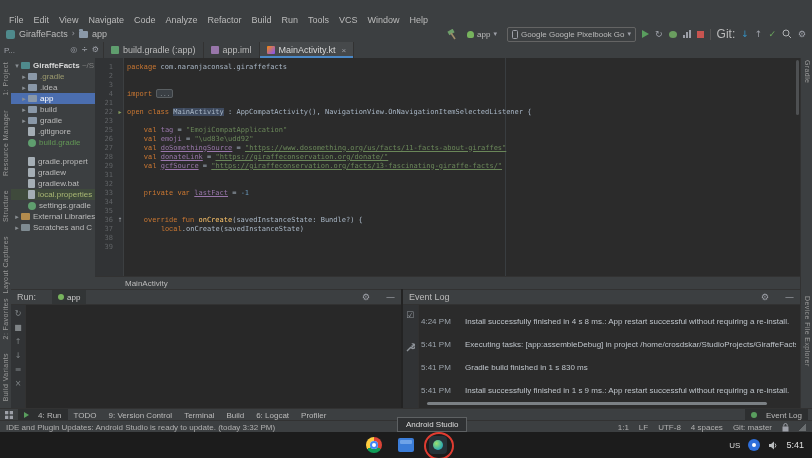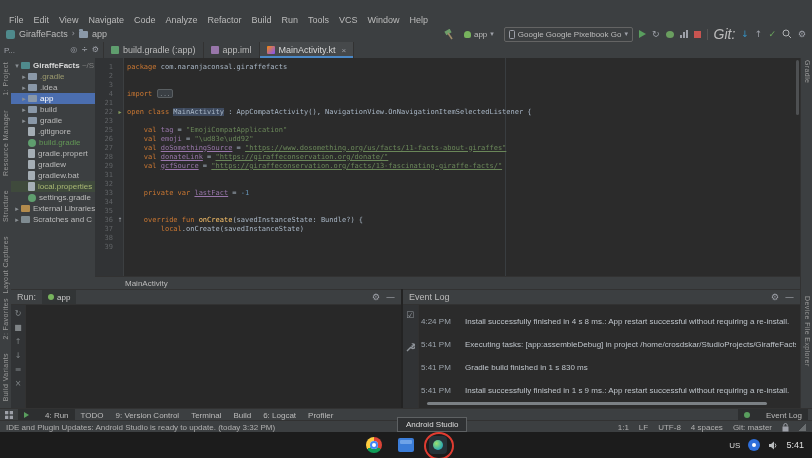--- a/index.html
+++ b/index.html
@@ -23,21 +23,21 @@
   .combo{display:flex;align-items:center;gap:3px;height:13px;padding:0 4px;font-size:8px;color:#bbbbbb;}
   .combo.boxed{border:1px solid #646464;border-radius:2px;background:#3c3f41;}
   .chev{font-size:7px;color:#9da0a8;font-family:"DejaVu Sans",sans-serif;}
   .android-dot{width:7px;height:7px;border-radius:50% 50% 2px 2px;background:#77b35d;display:inline-block;}
   .play-tri{width:0;height:0;border-left:7px solid #599e5e;border-top:4px solid transparent;border-bottom:4px solid transparent;display:inline-block;}
   .bug-dot{width:8px;height:7px;border-radius:50%;background:#6a9e5f;display:inline-block;}
   .stop-sq{width:7px;height:7px;background:#c75450;display:inline-block;}
   .prof-bars{display:inline-flex;align-items:flex-end;gap:1px;height:8px;}
   .prof-bars i{width:2px;background:#9da0a8;display:block;}
   .tbsep{width:1px;height:11px;background:#555;}
-  .git-lab{font-size:14px;color:#bbbbbb;font-style:italic;}
+  .git-lab{font-size:12px;color:#bbbbbb;}
   .arrow-ic{font-family:"DejaVu Sans",sans-serif;font-size:9px;}
 
   
   #tabsrow{position:absolute;left:0;top:42px;right:0;height:16px;background:#3c3f41;display:flex;border-bottom:1px solid #323232;}
   #projheader{width:95px;flex:none;display:flex;align-items:center;gap:4px;padding:0 4px;border-right:1px solid #323232;font-size:8px;color:#9da0a8;}
   #projheader .sp{flex:1;}
   #tabs{display:flex;align-items:stretch;}
   .tab{display:flex;align-items:center;gap:4px;padding:0 7px;font-size:9px;color:#bbbbbb;border-right:1px solid #323232;position:relative;}
   .tab.active{background:#46494b;color:#d8d8d8;}
   .tab.active::after{content:"";position:absolute;left:0;right:0;bottom:0;height:2px;background:#4a88c7;}
@@ -75,61 +75,61 @@
 
   
   #editor{position:absolute;left:95px;top:58px;width:705px;height:218px;background:#2b2b2b;overflow:hidden;}
   #gutterbg{position:absolute;left:0;top:0;bottom:0;width:28px;background:#313335;border-right:1px solid #3c3f41;}
   #marginguide{position:absolute;left:410px;top:0;bottom:0;width:1px;background:#393d40;}
   #elines{position:absolute;left:0;top:4px;right:6px;}
   .eline{display:flex;align-items:center;min-height:9px;line-height:9px;font:7px "DejaVu Sans Mono",monospace;white-space:pre;}
   .lnum{width:18px;flex:none;text-align:right;color:#606366;padding-right:2px;}
   .lmark{width:10px;flex:none;text-align:center;font-size:6px;color:#8aa15f;font-family:"DejaVu Sans",sans-serif;}
   .lcode{padding-left:2px;}
-  .tk-kw{color:#cc7832;}
+  .tk-kw{color:#cc7832;font-family:Liberation Mono, monospace;}
   .tk-pl{color:#a9b7c6;}
   .tk-str{color:#6a8759;}
   .tk-stru{color:#6a8759;text-decoration:underline;}
   .tk-prop{color:#9876aa;}
   .tk-propu{color:#9876aa;text-decoration:underline;}
   .tk-num{color:#6897bb;}
   .tk-fn{color:#ffc66b;}
   .tk-cls{color:#a9b7c6;background:#3e4a5e;}
   .tk-fold{background:#3a3f44;color:#8a8f94;border:1px solid #5a5f62;border-radius:2px;padding:0 2px;font-size:6px;}
   #escroll{position:absolute;right:1px;top:2px;width:3px;height:55px;background:#585a5c;border-radius:2px;opacity:.8;}
 
   
   #crumbbar{position:absolute;left:95px;top:276px;width:705px;height:13px;background:#3c3f41;border-top:1px solid #323232;
             display:flex;align-items:center;font-size:8px;color:#bbbbbb;padding-left:30px;box-sizing:border-box;}
 
   
   #runpanel{position:absolute;left:11px;top:289px;width:390px;height:119px;background:#282828;border-top:1px solid #323232;}
   #logpanel{position:absolute;left:403px;top:289px;width:397px;height:119px;background:#2b2b2b;border-top:1px solid #323232;}
   #bsplit{position:absolute;left:401px;top:289px;width:2px;height:119px;background:#232323;}
-  .phead{height:14px;background:#3c3f41;border-bottom:1px solid #323232;display:flex;align-items:center;gap:6px;padding:0 6px;font-size:9px;color:#bbbbbb;}
+  .phead{height:14px;background:#3c3f41;border-bottom:1px solid #323232;display:flex;align-items:center;gap:16px;padding:0 6px;font-size:9px;color:#bbbbbb;}
   .phead .sp{flex:1;}
   .phead .hico{font-size:9px;color:#9da0a8;font-family:"DejaVu Sans",sans-serif;}
   .run-tab{display:flex;align-items:center;gap:3px;background:#323536;padding:0 6px;height:14px;font-size:8px;color:#d0d0d0;}
   .mini-android{width:6px;height:6px;border-radius:50%;background:#77b35d;}
   #runtools{position:absolute;left:0;top:15px;bottom:0;width:14px;background:#313335;border-right:1px solid #323232;
             display:flex;flex-direction:column;align-items:center;gap:5px;padding-top:4px;}
   #runtools span{font-size:8px;color:#7f8487;font-family:"DejaVu Sans",sans-serif;}
   #logtools{position:absolute;left:0;top:15px;bottom:0;width:15px;background:#313335;border-right:1px solid #323232;}
   #logtools .lt1{position:absolute;top:5px;left:3px;font-size:9px;color:#8f949a;font-family:"DejaVu Sans",sans-serif;}
   #logtools .lt2{position:absolute;top:38px;left:3px;}
   #logentries{position:absolute;left:18px;right:4px;top:15px;bottom:8px;overflow:hidden;padding-top:12px;}
   .logrow{display:flex;gap:8px;font-size:8px;line-height:9px;margin-bottom:14px;white-space:nowrap;overflow:hidden;}
   .logtime{width:36px;flex:none;color:#9da5ad;}
   .logtext{color:#bfc5cb;}
   #loghscroll{position:absolute;left:24px;bottom:4px;width:340px;height:3px;background:#8a8f94;border-radius:2px;opacity:.85;}
 
   
   #twbar{position:absolute;left:0;top:408px;right:0;height:12px;background:#3c3f41;border-top:1px solid #323232;
          display:flex;align-items:center;padding:0 4px;font-size:8px;}
-  .twi{display:flex;align-items:center;gap:16px;padding:0 6px;height:12px;color:#bbbbbb;}
+  .twi{display:flex;align-items:center;gap:9px;padding:0 6px;height:12px;color:#bbbbbb;}
   .twi.active{background:#2d2f30;}
   .twi .rplay{width:0;height:0;border-left:5px solid #599e5e;border-top:3px solid transparent;border-bottom:3px solid transparent;}
   .twi .balloon{width:6px;height:6px;border-radius:50%;background:#599e5e;}
   #tw-right{margin-left:auto;display:flex;}
 
   
   #statusbar{position:absolute;left:0;top:420px;right:0;height:12px;background:#3c3f41;border-top:1px solid #323232;
              display:flex;align-items:center;font-size:8px;color:#b0b0b0;padding:0 6px;}
   #status-right{margin-left:auto;display:flex;align-items:center;gap:10px;}
   .grip{width:7px;height:7px;background:linear-gradient(135deg,transparent 50%,#6a6e70 50%);}
@@ -302,21 +302,21 @@
       <div class="trow" style="padding-left: 9px;">
         <span class="arr"></span>
         <span class="t-ico ti-file"></span>
         <span>.gitignore</span>
       </div>
       <div class="trow" style="padding-left: 9px;">
         <span class="arr"></span>
         <span class="t-ico ti-gradle"></span>
         <span class=" t-vcs-new">build.gradle</span>
       </div>
-      <div class="trow" style="padding-left: 9px;">
+      <div class="trow" style="padding-left: 9px; margin-top: 8px;">
         <span class="arr"></span>
         <span class="t-ico ti-file"></span>
         <span>gradle.propert</span>
       </div>
       <div class="trow" style="padding-left: 9px;">
         <span class="arr"></span>
         <span class="t-ico ti-file"></span>
         <span>gradlew</span>
       </div>
       <div class="trow" style="padding-left: 9px;">

